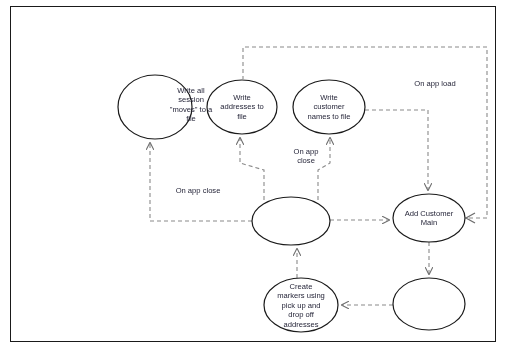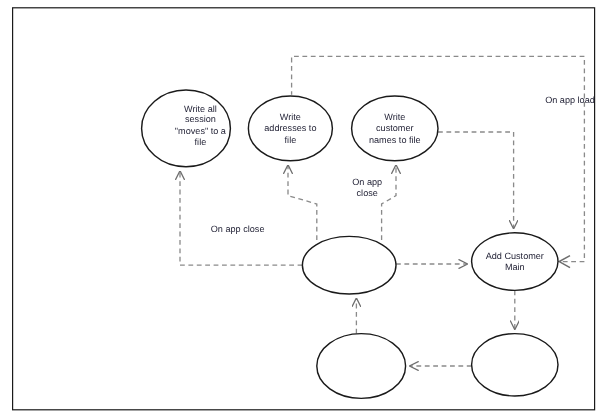--- a/index.html
+++ b/index.html
@@ -95,38 +95,43 @@
       <ellipse cx="155" cy="107" rx="37" ry="32"></ellipse>
       <ellipse cx="242" cy="107" rx="35" ry="27"></ellipse>
       <ellipse cx="329" cy="107" rx="36" ry="27"></ellipse>
       <ellipse cx="291" cy="221" rx="39" ry="24"></ellipse>
       <ellipse cx="429" cy="218" rx="36" ry="24"></ellipse>
       <ellipse cx="301" cy="305" rx="37" ry="27"></ellipse>
       <ellipse cx="429" cy="304" rx="36" ry="26"></ellipse>
     </g>
   </svg>
 
-  <div class="node-label" style="left:130px; top:86px; width:74px;">Write all
+  <div class="node-label" style="left:118px; top:86px; width:74px;padding-left:36px;">Write all
 session
 "moves" to a
 file</div>
 
   <div class="node-label" style="left:207px; top:93px; width:70px;">Write
 addresses to
 file</div>
 
   <div class="node-label" style="left:292px; top:93px; width:74px;">Write
 customer
 names to file</div>
 
 
   <div class="node-label" style="left:391px; top:209px; width:76px;">Add Customer
 Main</div>
 
+  <div class="node-label" style="left:263px; top:282px; width:76px;">Create
+markers using
+pick up and
+drop off
+addresses</div>
 
 
   <div class="edge-label" style="left:163px; top:186px; width:70px;">On app close</div>
 
   <div class="edge-label" style="left:284px; top:147px; width:44px;">On app
 close</div>
 
-  <div class="edge-label" style="left:444px; top:79px; width:62px;">On app load</div>
+  <div class="edge-label" style="left:404px; top:79px; width:62px;">On app load</div>
 </div>
 
 </body></html>

